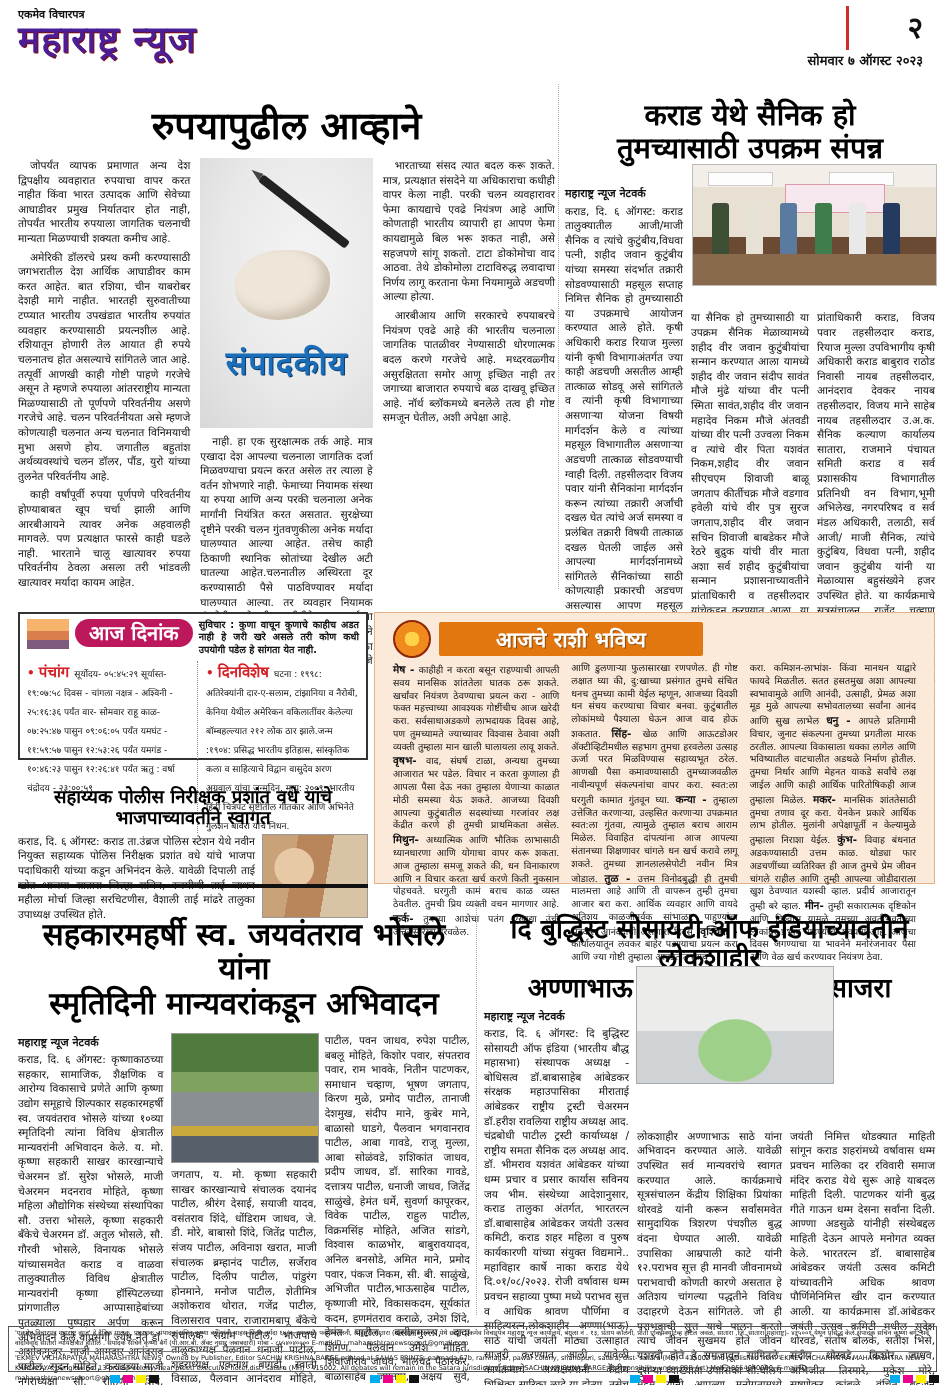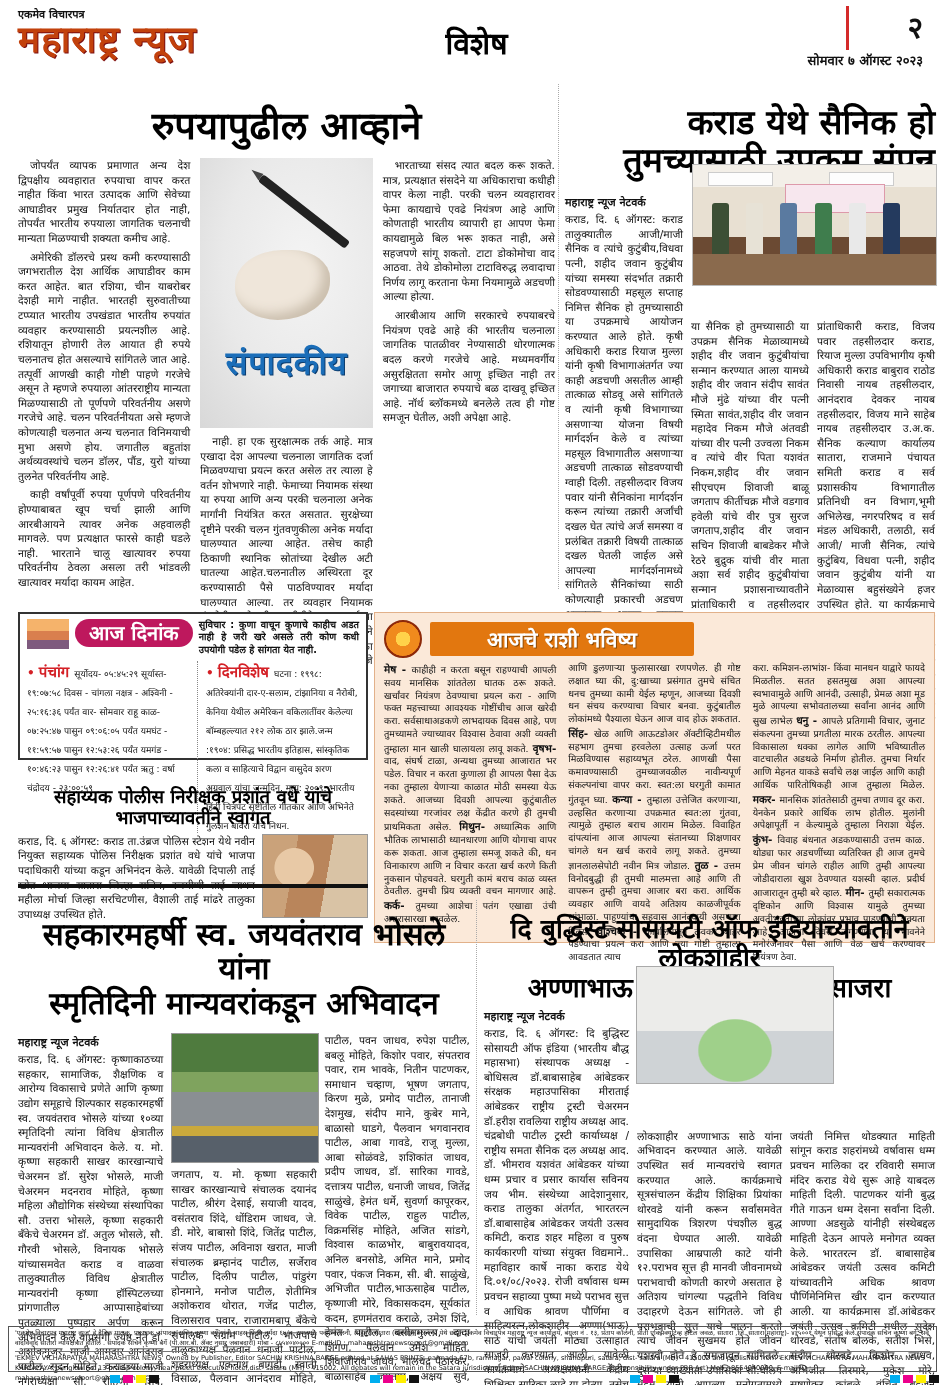--- a/index.html
+++ b/index.html
@@ -5,21 +5,21 @@
   html,body{margin:0;padding:0;}
   body{
     width:945px;height:1385px;position:relative;background:#ffffff;
     font-family:"DejaVu Sans","Liberation Sans",sans-serif;color:#111;
     overflow:hidden;
   }
   .abs{position:absolute;}
   
   .masthead{top:6px;left:18px;width:917px;height:66px;}
   .tagline{font-size:11px;font-weight:bold;color:#111;}
-  .paper-title{font-size:37px;font-weight:bold;color:#c2410c;line-height:1.0;
+  .paper-title{font-size:37px;font-weight:bold;color:#4c1d95;line-height:1.0;
     text-shadow:1px 1px 0 #7a0d10;letter-spacing:1px;}
   .section-title{position:absolute;left:0;right:0;top:16px;text-align:center;
     font-size:30px;font-weight:bold;color:#000;}
   .page-no-wrap{position:absolute;right:12px;top:0;text-align:right;}
   .page-no{font-size:30px;font-weight:bold;padding-left:26px;}
   .red-bar{position:absolute;right:74px;top:0px;width:3px;height:44px;background:#d42a2a;}
   .date-line{font-size:13px;font-weight:bold;margin-top:4px;white-space:nowrap;}
   
   .headline{font-weight:bold;color:#000;text-align:center;line-height:1.12;}
   .byline{font-size:11px;font-weight:bold;margin:2px 0;}
@@ -36,21 +36,21 @@
     border-radius:3px;transform:rotate(38deg);}
   .pen:after{content:"";position:absolute;left:-12px;top:0;border-style:solid;
     border-width:4.5px 12px 4.5px 0;border-color:transparent #444 transparent transparent;}
   .hand{position:absolute;left:20%;top:34%;width:95px;height:70px;background:#efe6da;
     border-radius:50% 40% 55% 45%;box-shadow:inset -8px -6px 12px #cbbfae;}
   .ed-label{position:absolute;left:50%;bottom:16%;transform:translateX(-50%);
     font-size:32px;font-weight:bold;color:#1a6db8;letter-spacing:1px;
     text-shadow:1px 1px 0 #0d3d6e;}
   
   .sainik{top:80px;left:565px;width:370px;height:520px;position:absolute;}
-  .sainik .headline{font-size:34px;margin-bottom:14px;text-align:right;}
+  .sainik .headline{font-size:29px;margin-bottom:20px;}
   .sainik-photo{position:absolute;left:127px;top:84px;width:243px;height:120px;
     background:
       linear-gradient(#f3efe8 0 18%, #e8e0d2 18% 60%, #6b4a33 60% 74%, #8a6a4d 74% 100%);
     border:1px solid #bbb;overflow:hidden;}
   .ac{position:absolute;top:6%;width:26%;height:10%;background:#fdfdfd;border:1px solid #ccc;}
   .banner{position:absolute;left:38%;top:16%;width:40%;height:22%;background:#f7e7ee;
     border:1px solid #d9a;}
   .fig{position:absolute;bottom:26%;width:7%;height:42%;border-radius:3px 3px 0 0;}
   .sainik-cols > div{padding-top:0;}
   .sainik-cols .pt{padding-top:126px;}
@@ -71,22 +71,22 @@
   
   .police{top:772px;left:18px;width:350px;height:108px;}
   .police .headline{font-size:18.5px;margin-bottom:5px;}
   .police-flex{display:flex;gap:7px;}
   .police-photo{flex:0 0 104px;height:82px;background:
     radial-gradient(circle at 30% 40%, #e8c9a6 0 22%, transparent 23%),
     linear-gradient(100deg,#caa27a 0 30%, #b9855b 30% 60%, #d9c3a5 60% 100%);
     border:1px solid #999;}
   .thick-rule{top:884px;left:18px;width:350px;height:4px;background:#111;}
   
-  .horo{top:612px;left:374px;width:561px;height:331px;background:#fbe9d9;
-    border:1px solid #e2b18a;padding:7px 9px;box-sizing:border-box;}
+  .horo{top:612px;left:374px;width:561px;height:272px;background:#fbe9d9;
+    border:1px solid #e2b18a;padding:7px 18px;box-sizing:border-box;}
   .horo-head{display:flex;align-items:center;gap:8px;margin-bottom:4px;width:310px;}
   .zodiac-icon{width:34px;height:34px;border-radius:50%;flex:0 0 auto;
     background:radial-gradient(circle,#ffd24a 0 30%, #f08a1d 31% 70%, #c43c10 71% 100%);
     border:2px solid #8c2a0a;}
   .horo-title{background:#e2770f;color:#fff;font-size:21px;font-weight:bold;
     padding:3px 18px;flex:1;text-align:center;border-radius:2px;
     text-shadow:1px 1px 0 #8c4a05;}
   .horo-cols{display:grid;grid-template-columns:1fr 1fr 1fr;column-gap:12px;}
   .horo-txt{font-size:9.4px;line-height:1.36;text-align:justify;}
   .horo-txt b{font-size:10.5px;}
@@ -114,21 +114,20 @@
   .cmyk span{width:10px;height:8px;display:inline-block;}
   .cmyk .c{background:#00aeef;}.cmyk .m{background:#ec008c;}
   .cmyk .y{background:#ffef00;}.cmyk .k{background:#111;}
 </style>
 </head>
 <body>
 
 <header class="abs masthead">
   <div class="tagline">एकमेव विचारपत्र</div>
   <div class="paper-title">महाराष्ट्र न्यूज</div>
-  <div class="section-title">विशेष</div>
   <div class="page-no-wrap">
     <span class="red-bar"></span>
     <div class="page-no">२</div>
     <div class="date-line">सोमवार ७ ऑगस्ट २०२३</div>
   </div>
 </header>
 
 <div class="abs vdiv-top"></div>
 
 <article class="abs editorial">
@@ -142,21 +141,21 @@
     <div class="bodytxt">
       <div class="ed-img">
         <div class="hand"></div>
         <div class="pen"></div>
         <div class="ed-label">संपादकीय</div>
       </div>
       <p>नाही. हा एक सुरक्षात्मक तर्क आहे. मात्र एखादा देश आपल्या चलनाला जागतिक दर्जा मिळवण्याचा प्रयत्न करत असेल तर त्याला हे वर्तन शोभणारे नाही. फेमाच्या नियामक संस्था या रुपया आणि अन्य परकी चलनाला अनेक मार्गांनी नियंत्रित करत असतात. सुरक्षेच्या दृष्टीने परकी चलन गुंतवणुकीला अनेक मर्यादा घालण्यात आल्या आहेत. तसेच काही ठिकाणी स्थानिक स्रोतांच्या देखील अटी घातल्या आहेत.चलनातील अस्थिरता दूर करण्यासाठी पैसे पाठविण्यावर मर्यादा घालण्यात आल्या. तर व्यवहार नियामक यंत्रणेतील जोखमीच्या भीतीने बाह्य कर्जांच्या पुरवठ्याबरही निर्बंध आणले आहे. दुर्दैवाने आरबीआय आणि सरकार हे नेहमीच एका संशयाच्या वातावरणात वावरते. तो म्हणजे फेमा कायदा.</p>
     </div>
     <div class="bodytxt">
       <p>भारताच्या संसद त्यात बदल करू शकते. मात्र, प्रत्यक्षात संसदेने या अधिकाराचा कधीही वापर केला नाही. परकी चलन व्यवहारावर फेमा कायद्याचे एवढे नियंत्रण आहे आणि कोणताही भारतीय व्यापारी हा आपण फेमा कायद्यामुळे बिल भरू शकत नाही, असे सहजपणे सांगू शकतो. टाटा डोकोमोचा वाद आठवा. तेथे डोकोमोला टाटाविरुद्ध लवादाचा निर्णय लागू करताना फेमा नियमामुळे अडचणी आल्या होत्या.</p>
-      <p>आरबीआय आणि सरकारचे रुपयाबरचे नियंत्रण एवढे आहे की भारतीय चलनाला जागतिक पातळीवर नेण्यासाठी धोरणात्मक बदल करणे गरजेचे आहे. मध्यमवर्गीय असुरक्षितता समोर आणू इच्छित नाही तर जगाच्या बाजारात रुपयाचे बळ दाखवू इच्छित आहे. नॉर्थ ब्लॉकमध्ये बनलेले तत्व ही गोष्ट समजून घेतील, अशी अपेक्षा आहे.</p>
+      <p>आरबीआय आणि सरकारचे रुपयाबरचे नियंत्रण एवढे आहे की भारतीय चलनाला जागतिक पातळीवर नेण्यासाठी धोरणात्मक बदल करणे गरजेचे आहे. मध्दरवळ्गीय असुरक्षितता समोर आणू इच्छित नाही तर जगाच्या बाजारात रुपयाचे बळ दाखवू इच्छित आहे. नॉर्थ ब्लॉकमध्ये बनलेले तत्व ही गोष्ट समजून घेतील, अशी अपेक्षा आहे.</p>
     </div>
   </div>
 </article>
 
 <article class="sainik">
   <h1 class="headline">
     <div>कराड येथे सैनिक हो</div>
     <div>तुमच्यासाठी उपक्रम संपन्न</div>
   </h1>
   <div class="sainik-photo">

